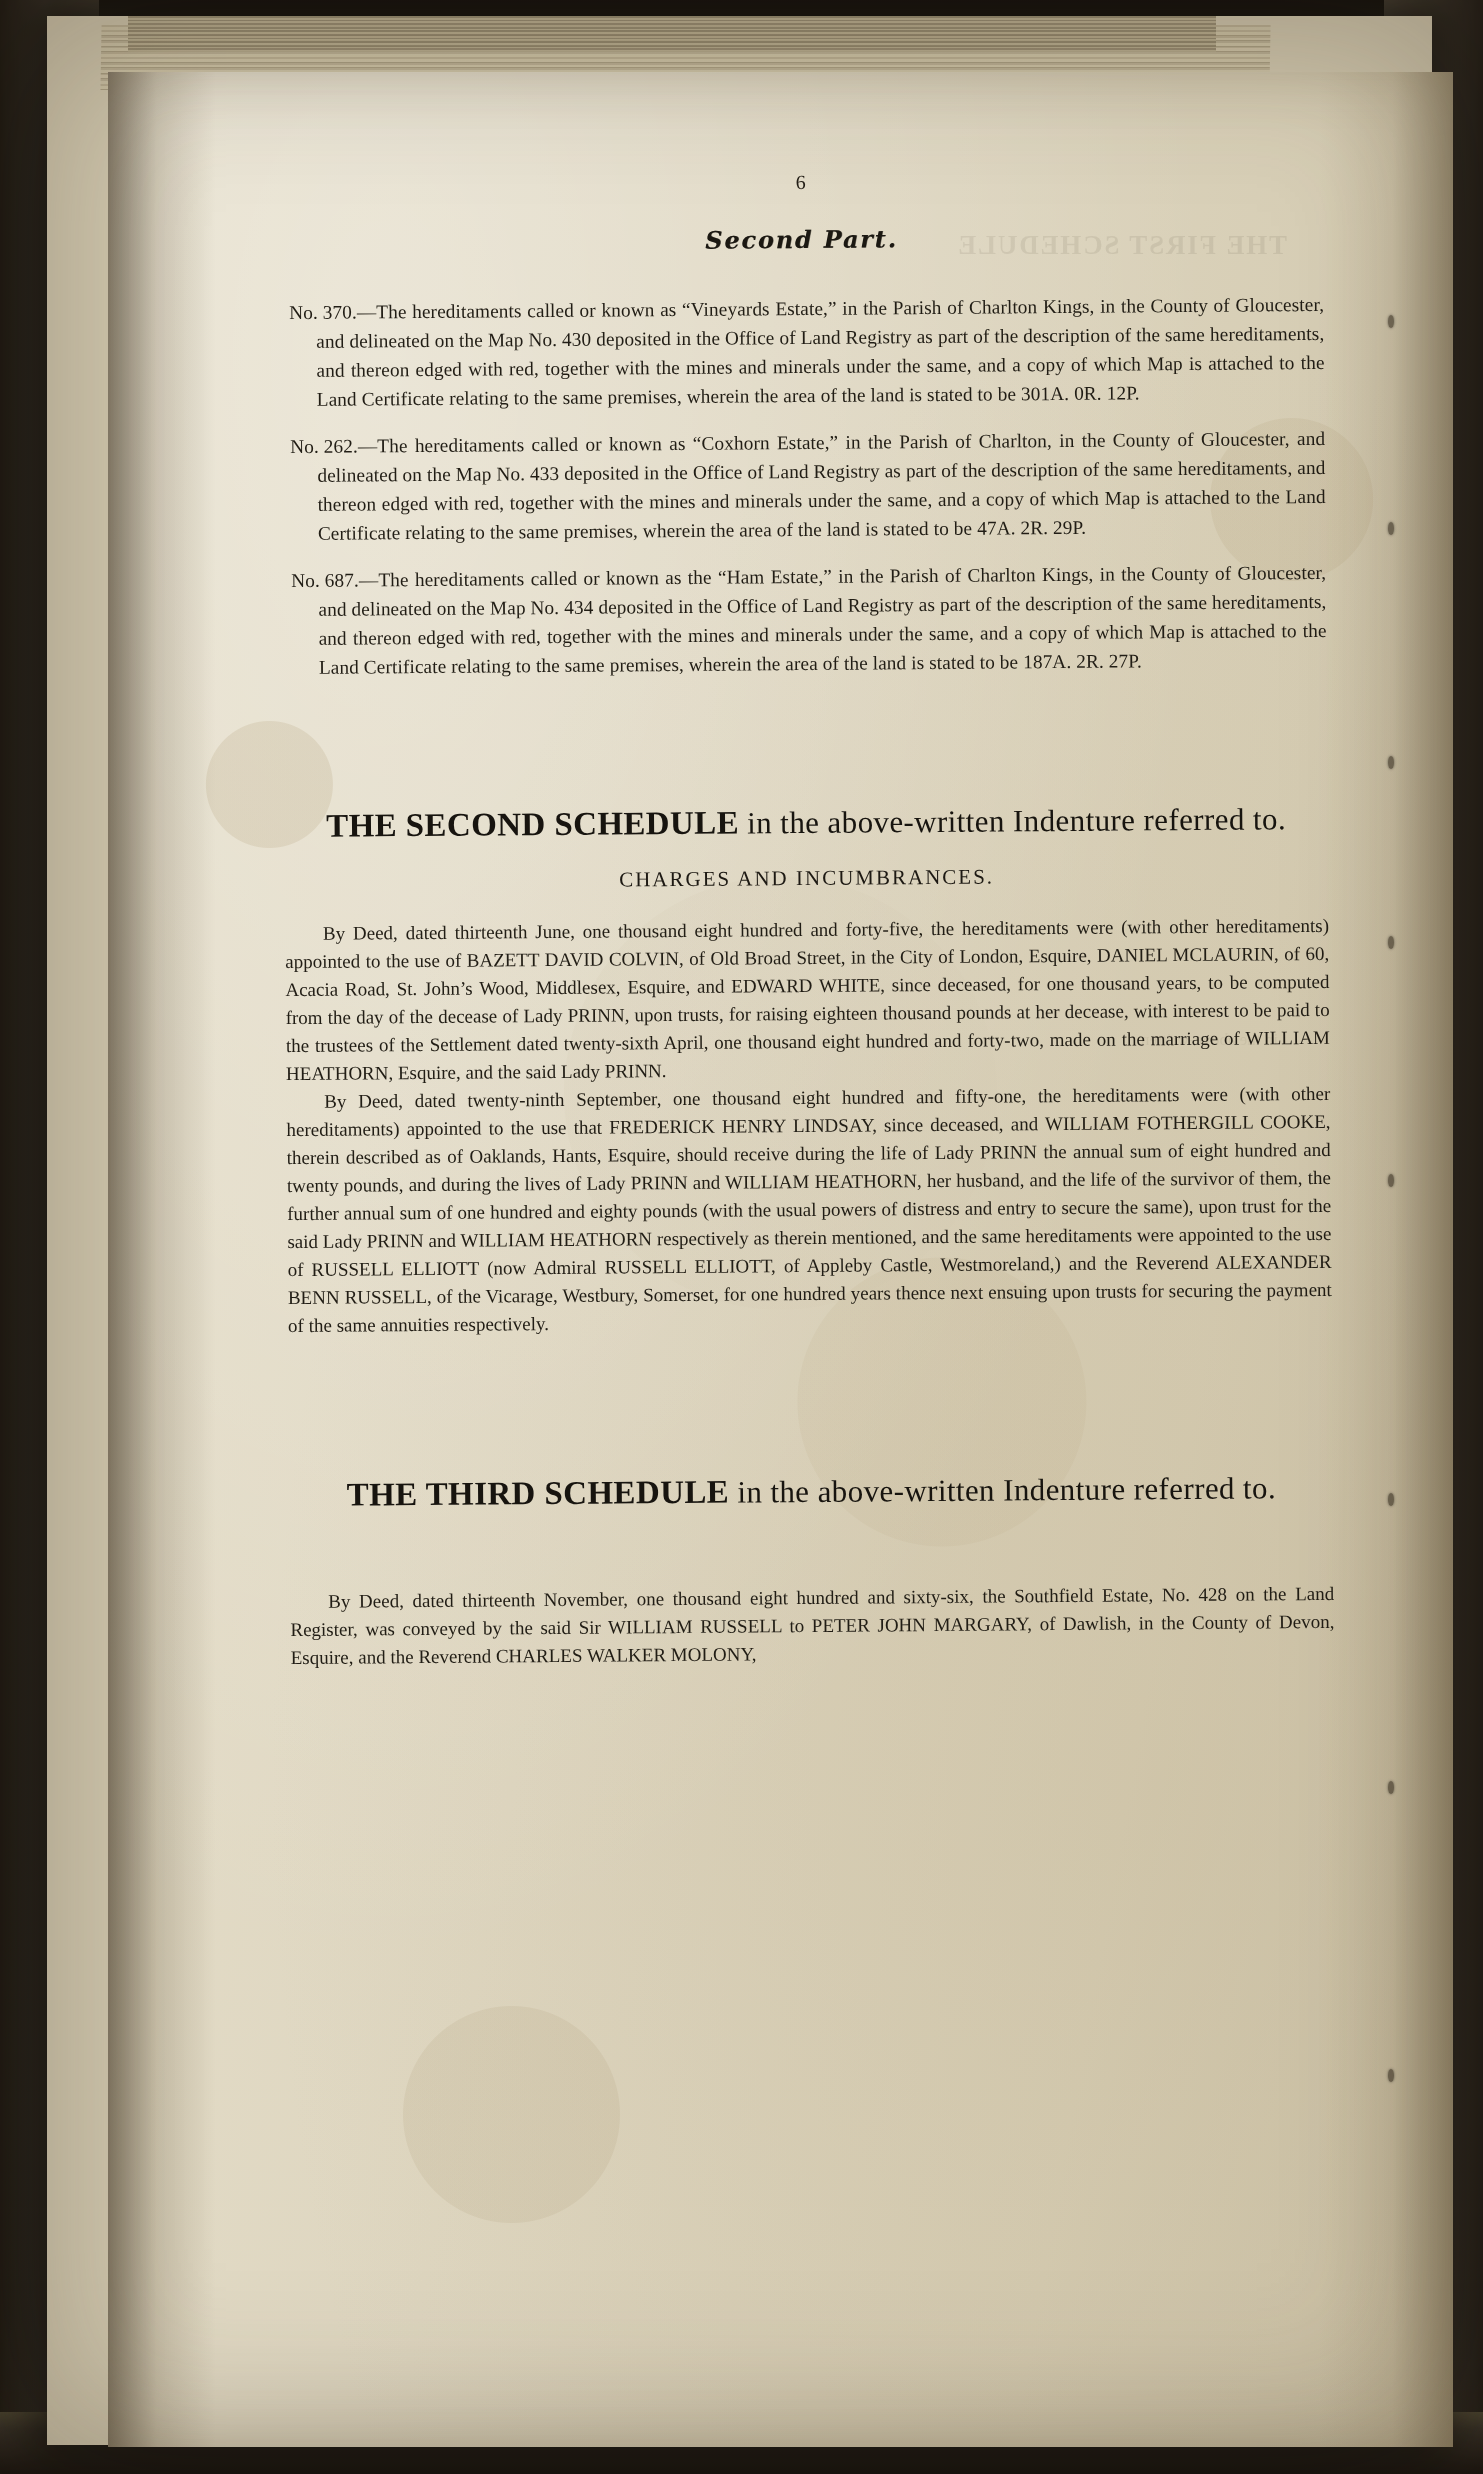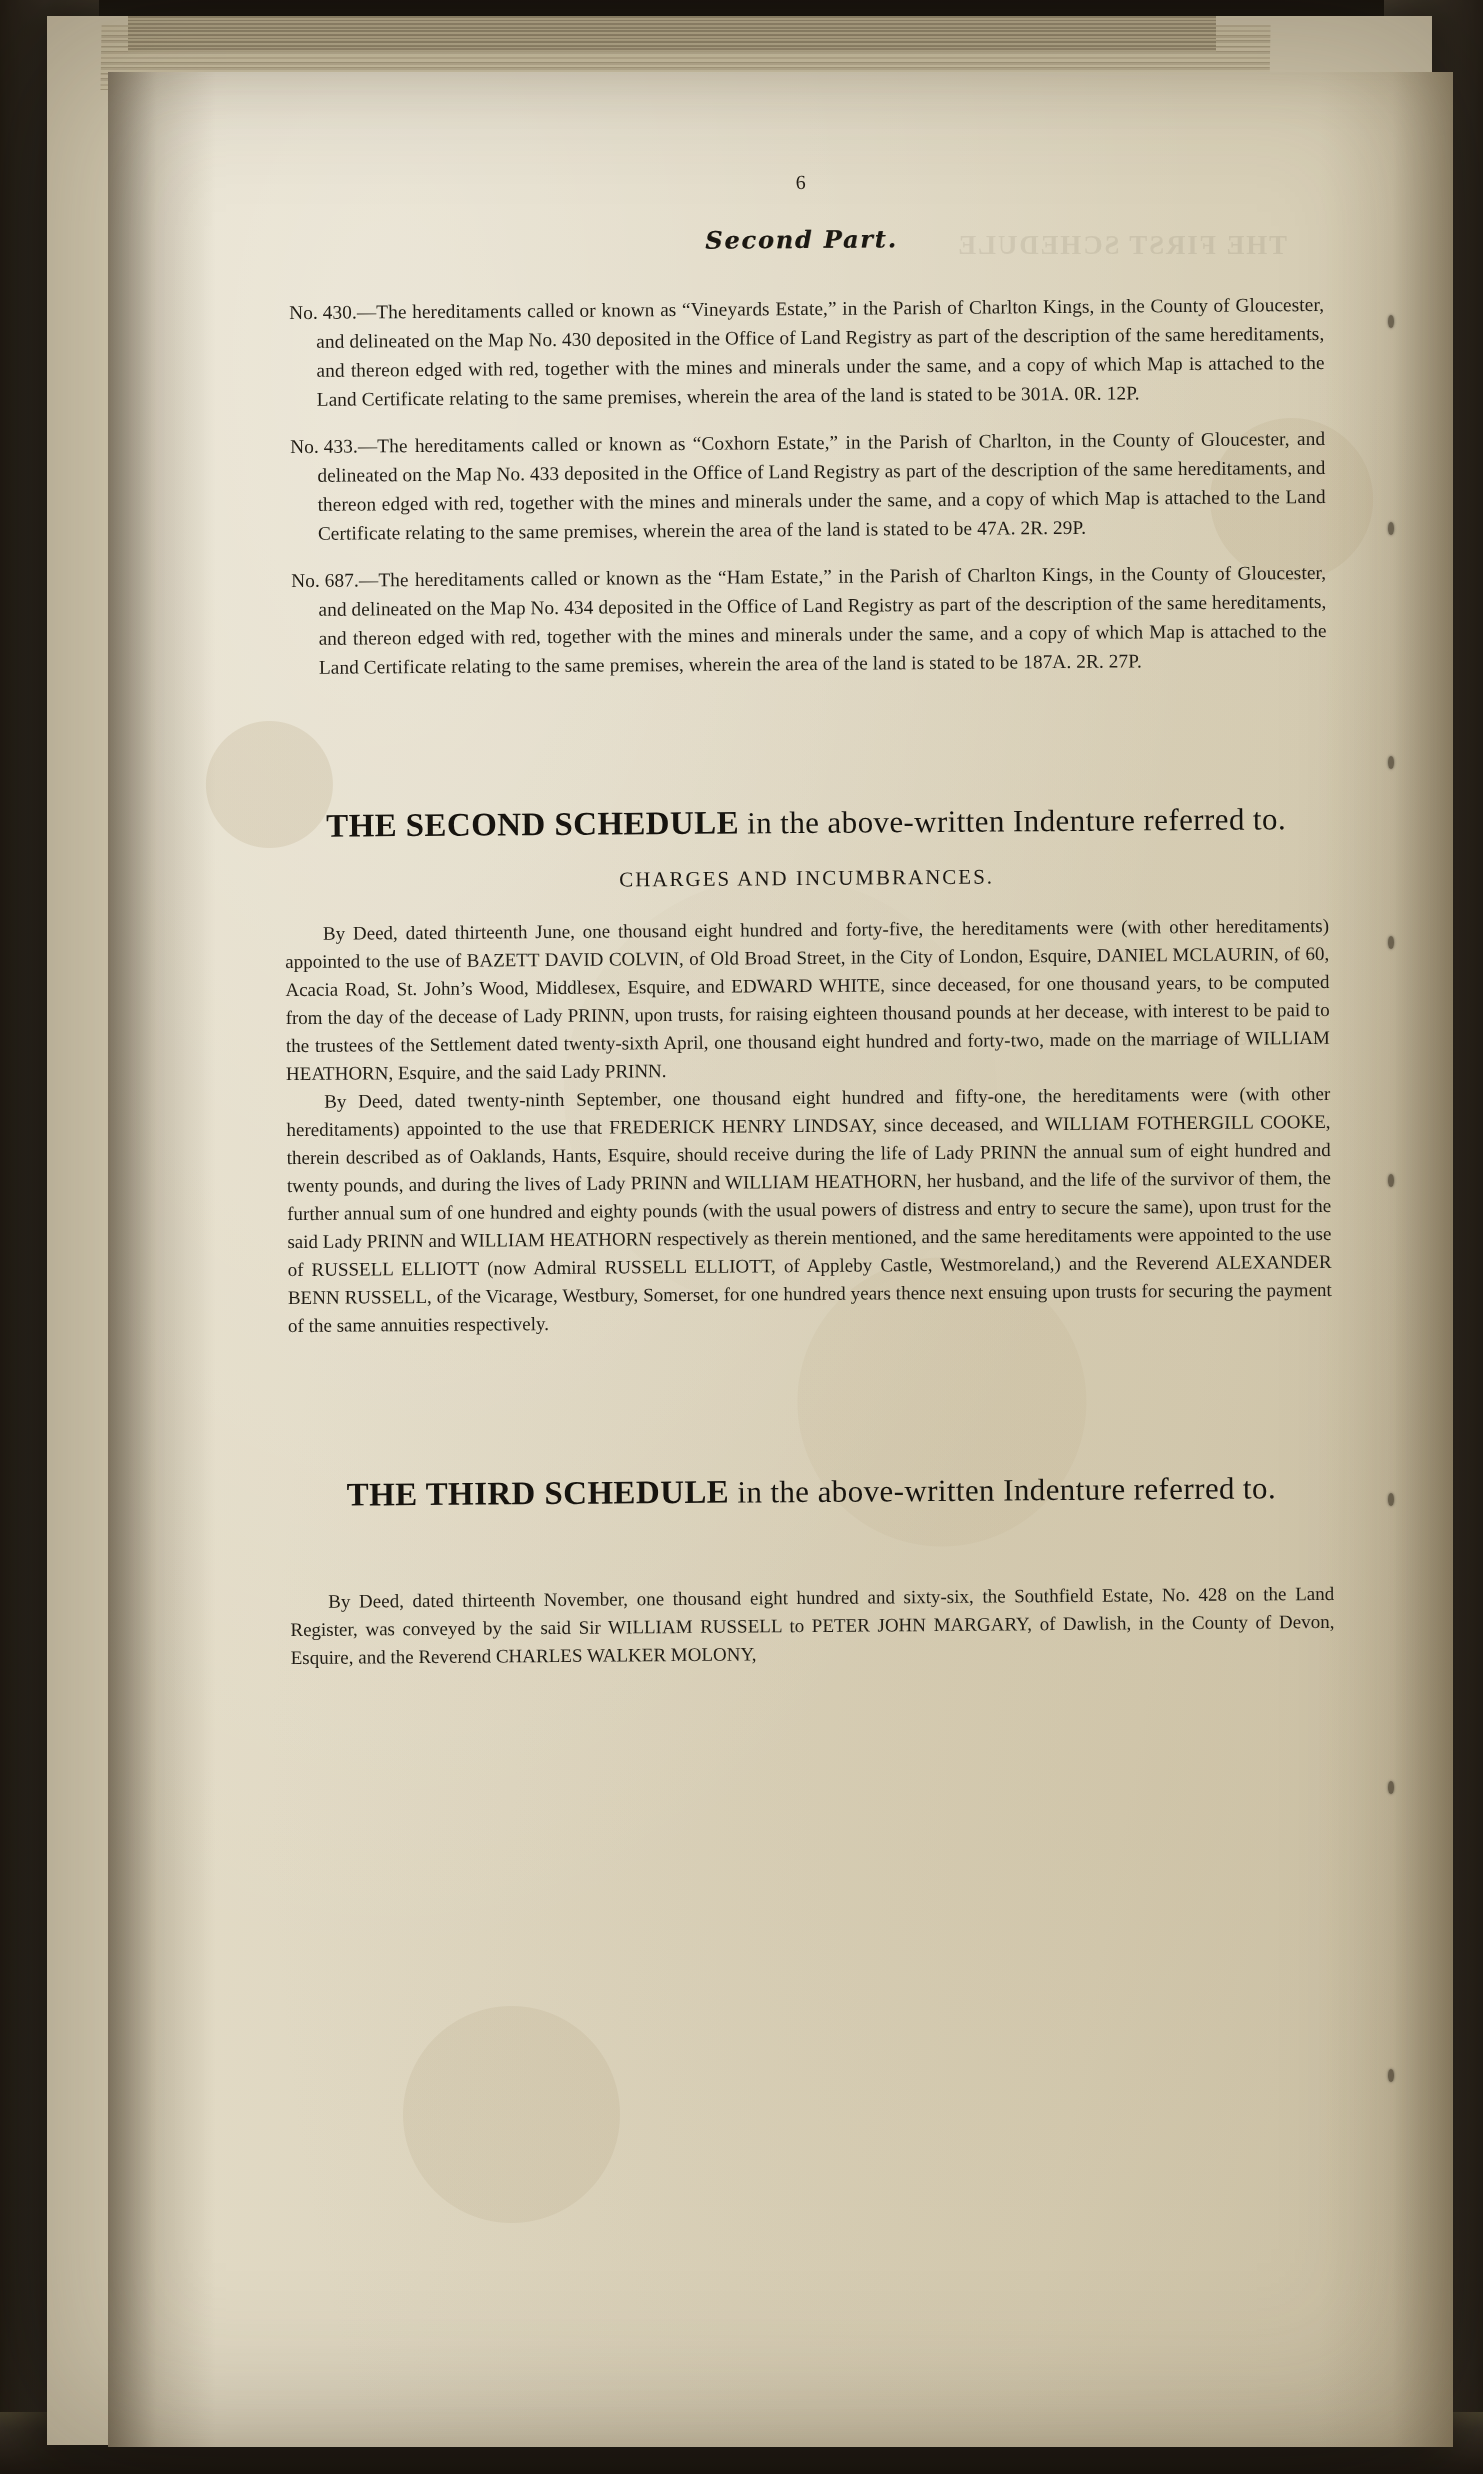--- a/index.html
+++ b/index.html
@@ -296,26 +296,26 @@
       <div class="hole" style="top:1709px"></div>
       <div class="hole" style="top:1997px"></div>
 
       <div class="content tilt">
 
         <div class="folio">6</div>
 
         <div class="blackletter">Second Part.</div>
 
         <div class="para hang">
-          <span class="lead">No. 430.—The</span>
+          <span class="lead">No. 370.—The</span>
           <span>hereditaments called or known as “Vineyards Estate,” in the Parish of Charlton Kings, in the County of Gloucester, and delineated on the Map No. 430 deposited in the Office of Land Registry as part of the description of the same hereditaments, and thereon edged with red, together with the mines and minerals under the same, and a copy of which Map is attached to the Land Certificate relating to the same premises, wherein the area of the land is stated to be 301A. 0R. 12P.</span>
         </div>
 
         <div class="para hang">
-          <span class="lead">No. 433.—The</span>
+          <span class="lead">No. 262.—The</span>
           <span>hereditaments called or known as “Coxhorn Estate,” in the Parish of Charlton, in the County of Gloucester, and delineated on the Map No. 433 deposited in the Office of Land Registry as part of the description of the same hereditaments, and thereon edged with red, together with the mines and minerals under the same, and a copy of which Map is attached to the Land Certificate relating to the same premises, wherein the area of the land is stated to be 47A. 2R. 29P.</span>
         </div>
 
         <div class="para hang">
           <span class="lead">No. 687.—The</span>
           <span>hereditaments called or known as the “Ham Estate,” in the Parish of Charlton Kings, in the County of Gloucester, and delineated on the Map No. 434 deposited in the Office of Land Registry as part of the description of the same hereditaments, and thereon edged with red, together with the mines and minerals under the same, and a copy of which Map is attached to the Land Certificate relating to the same premises, wherein the area of the land is stated to be 187A. 2R. 27P.</span>
         </div>
 
         <div class="spacer-lg"></div>
 

